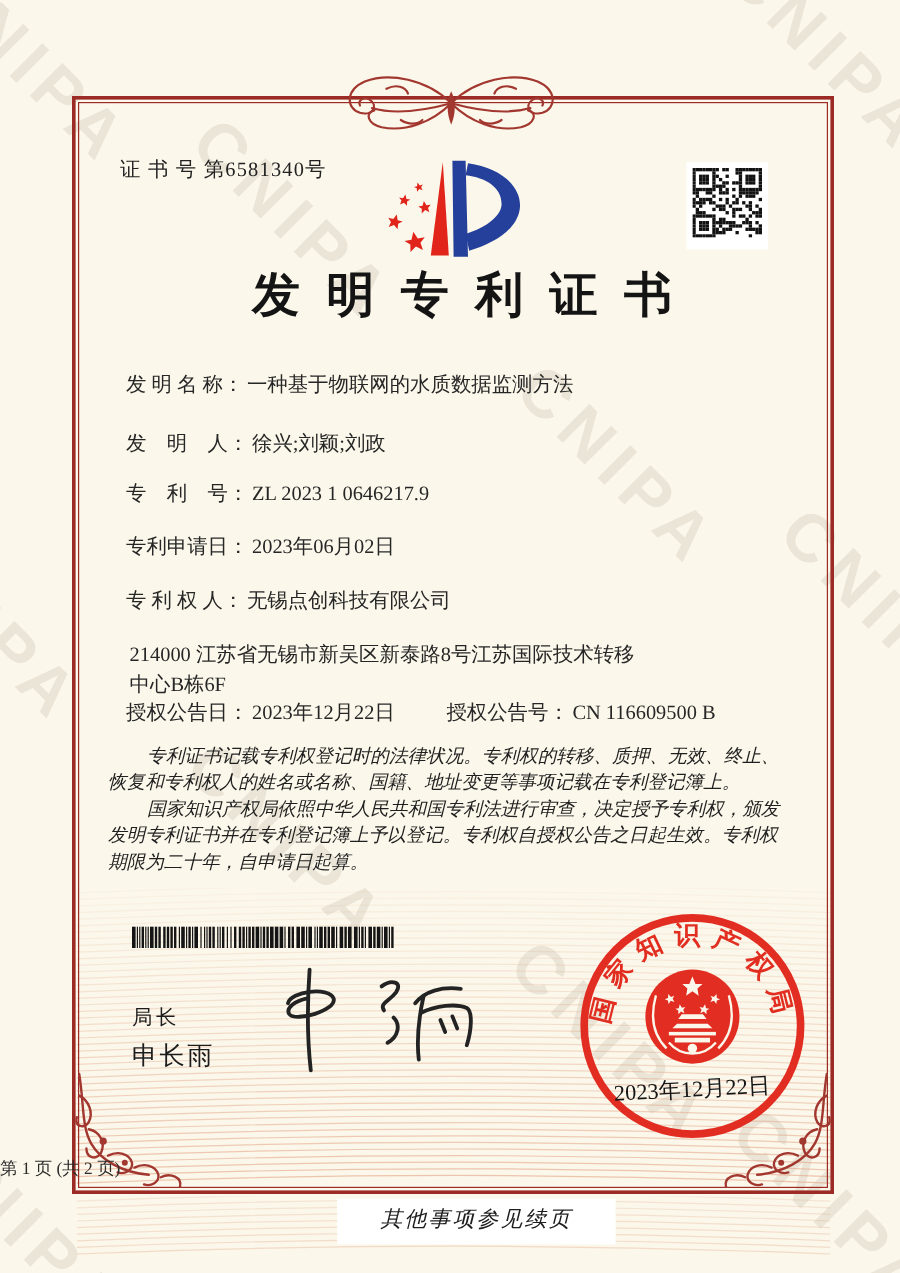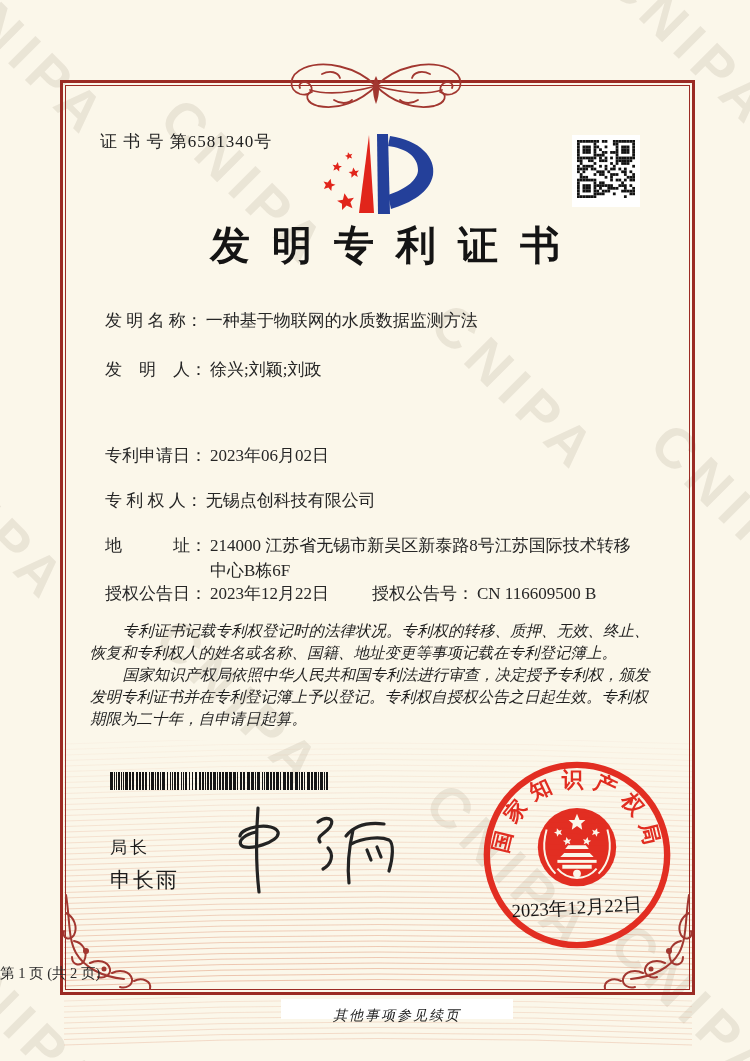--- a/index.html
+++ b/index.html
@@ -47,22 +47,22 @@
 
   .barcode{position:absolute;left:110px;top:772px;}
   .sig-title{position:absolute;left:110px;top:836px;font-family:"Liberation Sans","DejaVu Sans",sans-serif;
              font-size:17px;color:#1c1c1c;letter-spacing:3px;}
   .sig-name{position:absolute;left:110px;top:866px;font-family:"Liberation Sans","DejaVu Sans",sans-serif;
             font-size:21px;color:#1c1c1c;letter-spacing:2px;}
   .signature{position:absolute;left:222px;top:796px;}
   .seal{position:absolute;left:479px;top:757px;}
 
   .page-num{position:absolute;left:0;top:964px;width:750px;text-align:left;font-size:14.5px;color:#2b2b2b;}
-  .cont-note{position:absolute;left:281px;top:999px;width:232px;height:20px;background:#fff;
-             text-align:center;line-height:34px;font-size:14px;font-style:italic;color:#1d1d1d;letter-spacing:2px;}
+  .cont-note{position:absolute;left:281px;top:999px;width:232px;height:38px;background:#fff;
+             text-align:center;line-height:34px;font-size:18px;font-style:italic;color:#1d1d1d;letter-spacing:2px;}
 </style>
 </head>
 <body>
 
 <div class="page">
 
   <span class="wm" style="left:-80px;top:20px">CNIPA</span>
   <span class="wm" style="left:585px;top:10px">CNIPA</span>
   <span class="wm" style="left:140px;top:150px">CNIPA</span>
   <span class="wm" style="left:410px;top:355px">CNIPA</span>
@@ -432,30 +432,33 @@
   <h1 class="title">发明专利证书</h1>
 
   <div class="row r-inv">
     <span class="lab">发　明　人：</span>
     <span class="val">徐兴;刘颖;刘政</span>
   </div>
   <div class="row r-name">
     <span class="lab">发 明 名 称：</span>
     <span class="val">一种基于物联网的水质数据监测方法</span>
   </div>
+  <div class="row r-pno">
+    <span class="lab">专　利　号：</span>
+    <span class="val">ZL 2023 1 0646217.9</span>
+  </div>
   <div class="row r-fil">
     <span class="lab">专利申请日：</span>
     <span class="val">2023年06月02日</span>
   </div>
   <div class="row r-pat">
     <span class="lab">专 利 权 人：</span>
     <span class="val">无锡点创科技有限公司</span>
   </div>
   <div class="row r-addr">
-    <span class="lab">地　　　址：</span>
     <span class="val">214000 江苏省无锡市新吴区新泰路8号江苏国际技术转移中心B栋6F</span>
   </div>
   <div class="row r-grant">
     <span class="lab">授权公告日：</span>
     <span class="val val1">2023年12月22日</span>
     <span class="lab">授权公告号：</span>
     <span class="val">CN 116609500 B</span>
   </div>
 
   <div class="legal">

